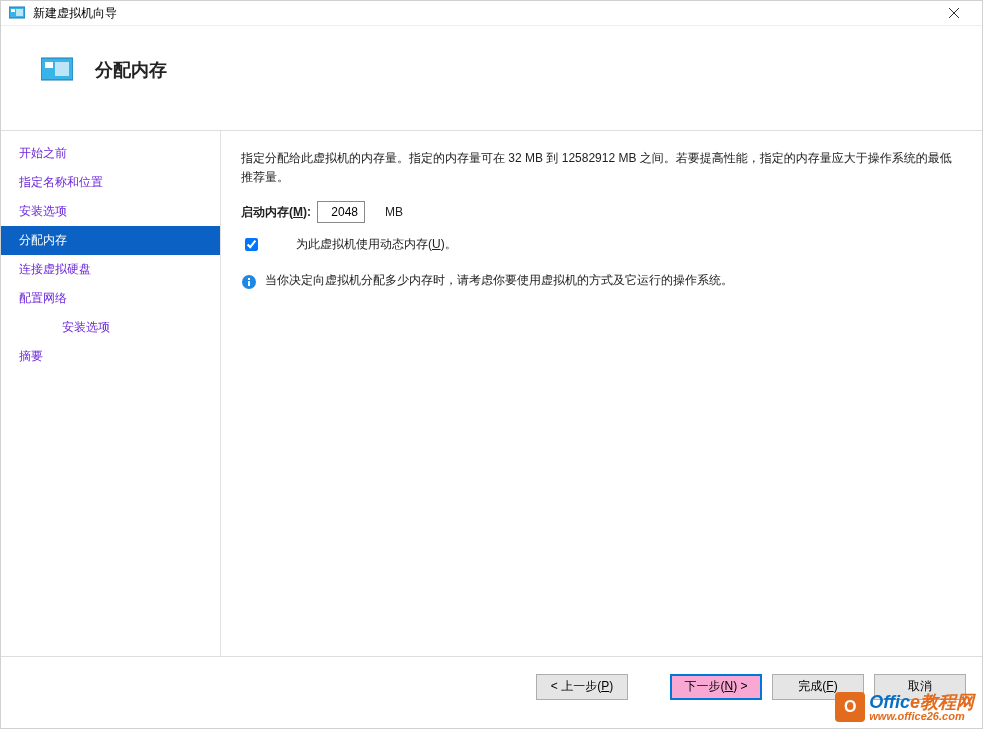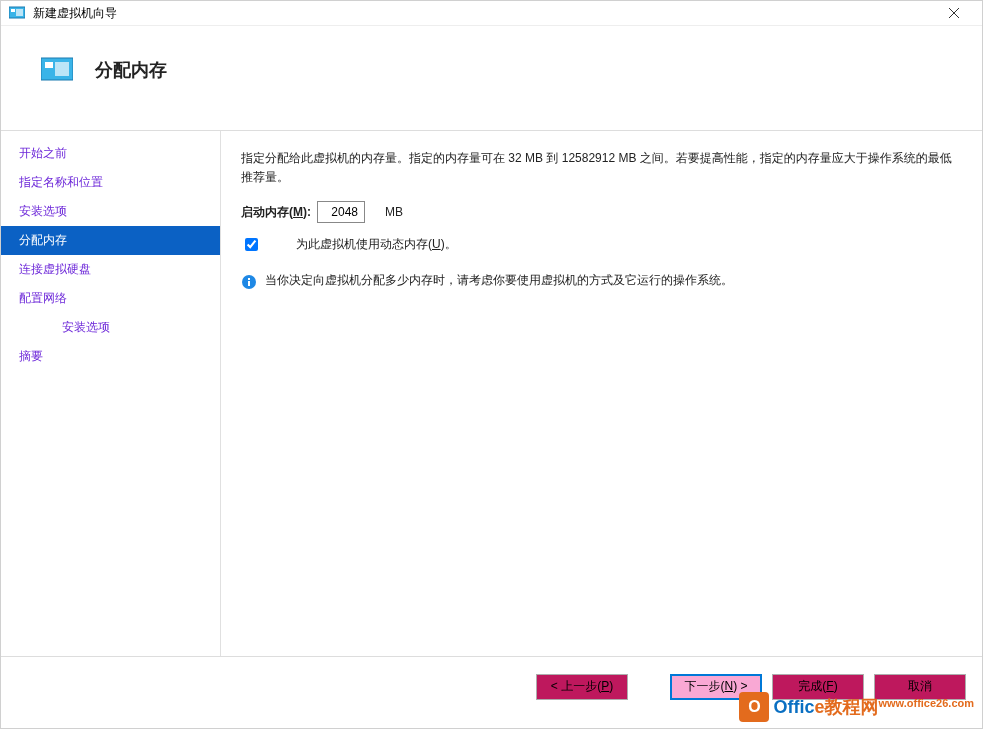--- a/index.html
+++ b/index.html
@@ -115,21 +115,21 @@
   display: flex;
   justify-content: flex-end;
   align-items: center;
   padding: 0 16px;
   gap: 10px;
 }
 .btn {
   min-width: 92px;
   height: 26px;
   border: 1px solid #adadad;
-  background: #be185d;
+  background: #e5e5e5;
   font-family: inherit;
   font-size: 12px;
   cursor: pointer;
   padding: 0 12px;
 }
 .btn.default {
   border: 2px solid #0078d7;
   background: #f9a8d4;
   margin-left: 32px;
 }
@@ -144,21 +144,21 @@
   font-family: Arial, sans-serif;
 }
 .watermark .wm-icon {
   width: 30px; height: 30px;
   background: #e36b1d;
   border-radius: 4px;
   display: flex; align-items: center; justify-content: center;
   color: #fff; font-size: 16px; font-weight: bold;
   margin-right: 4px;
 }
-.watermark .wm-text { display: flex; flex-direction: row; line-height: 1; }
+.watermark .wm-text { display: flex; flex-direction: column; line-height: 1; font-style: italic; }
 .watermark .wm-main { font-size: 18px; }
 .watermark .wm-main .c1 { color: #0a6fc2; }
 .watermark .wm-main .c2 { color: #e36b1d; }
 .watermark .wm-url { font-size: 11px; color: #e36b1d; font-weight: bold; }
 .underline { text-decoration: underline; }
 </style>
 </head>
 <body>
 
 <div class="titlebar">

